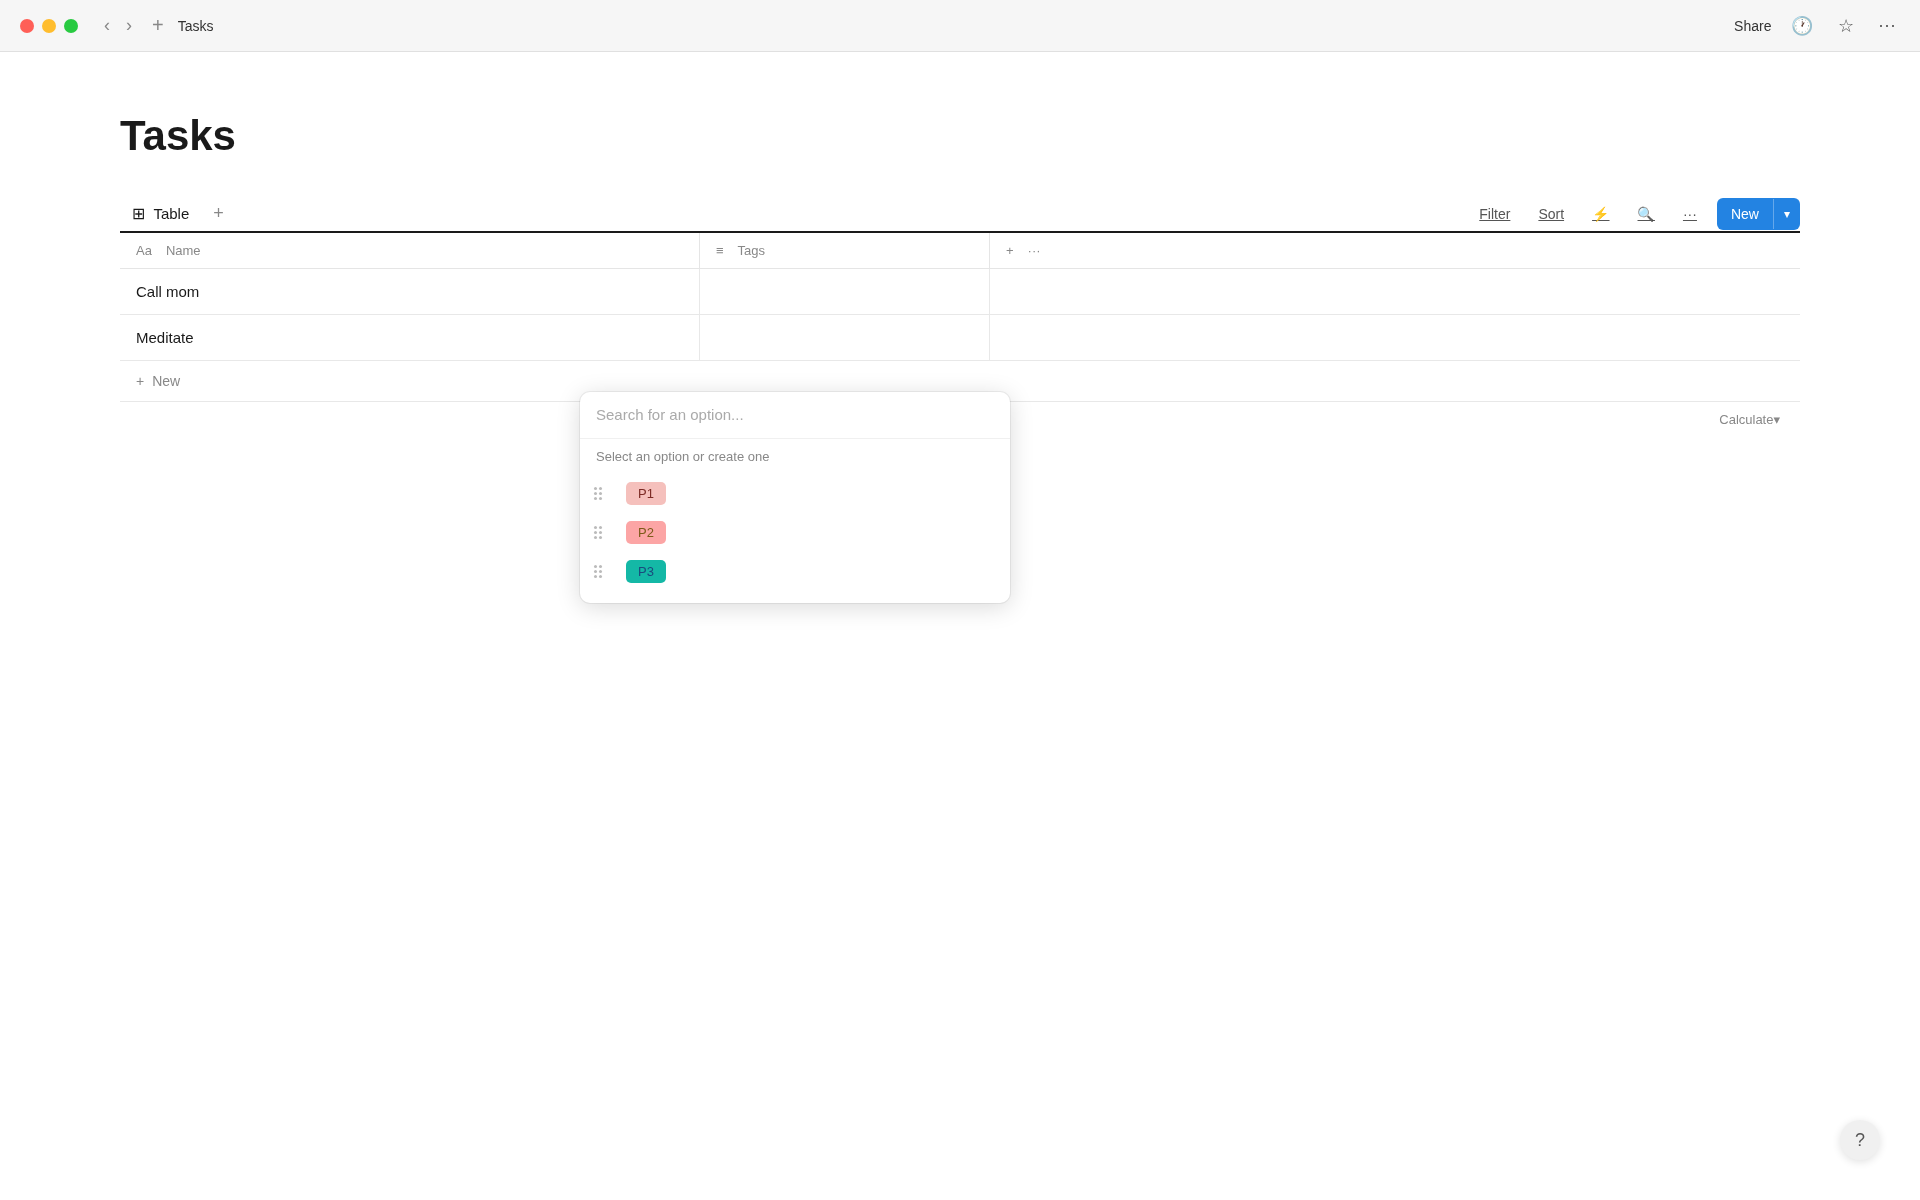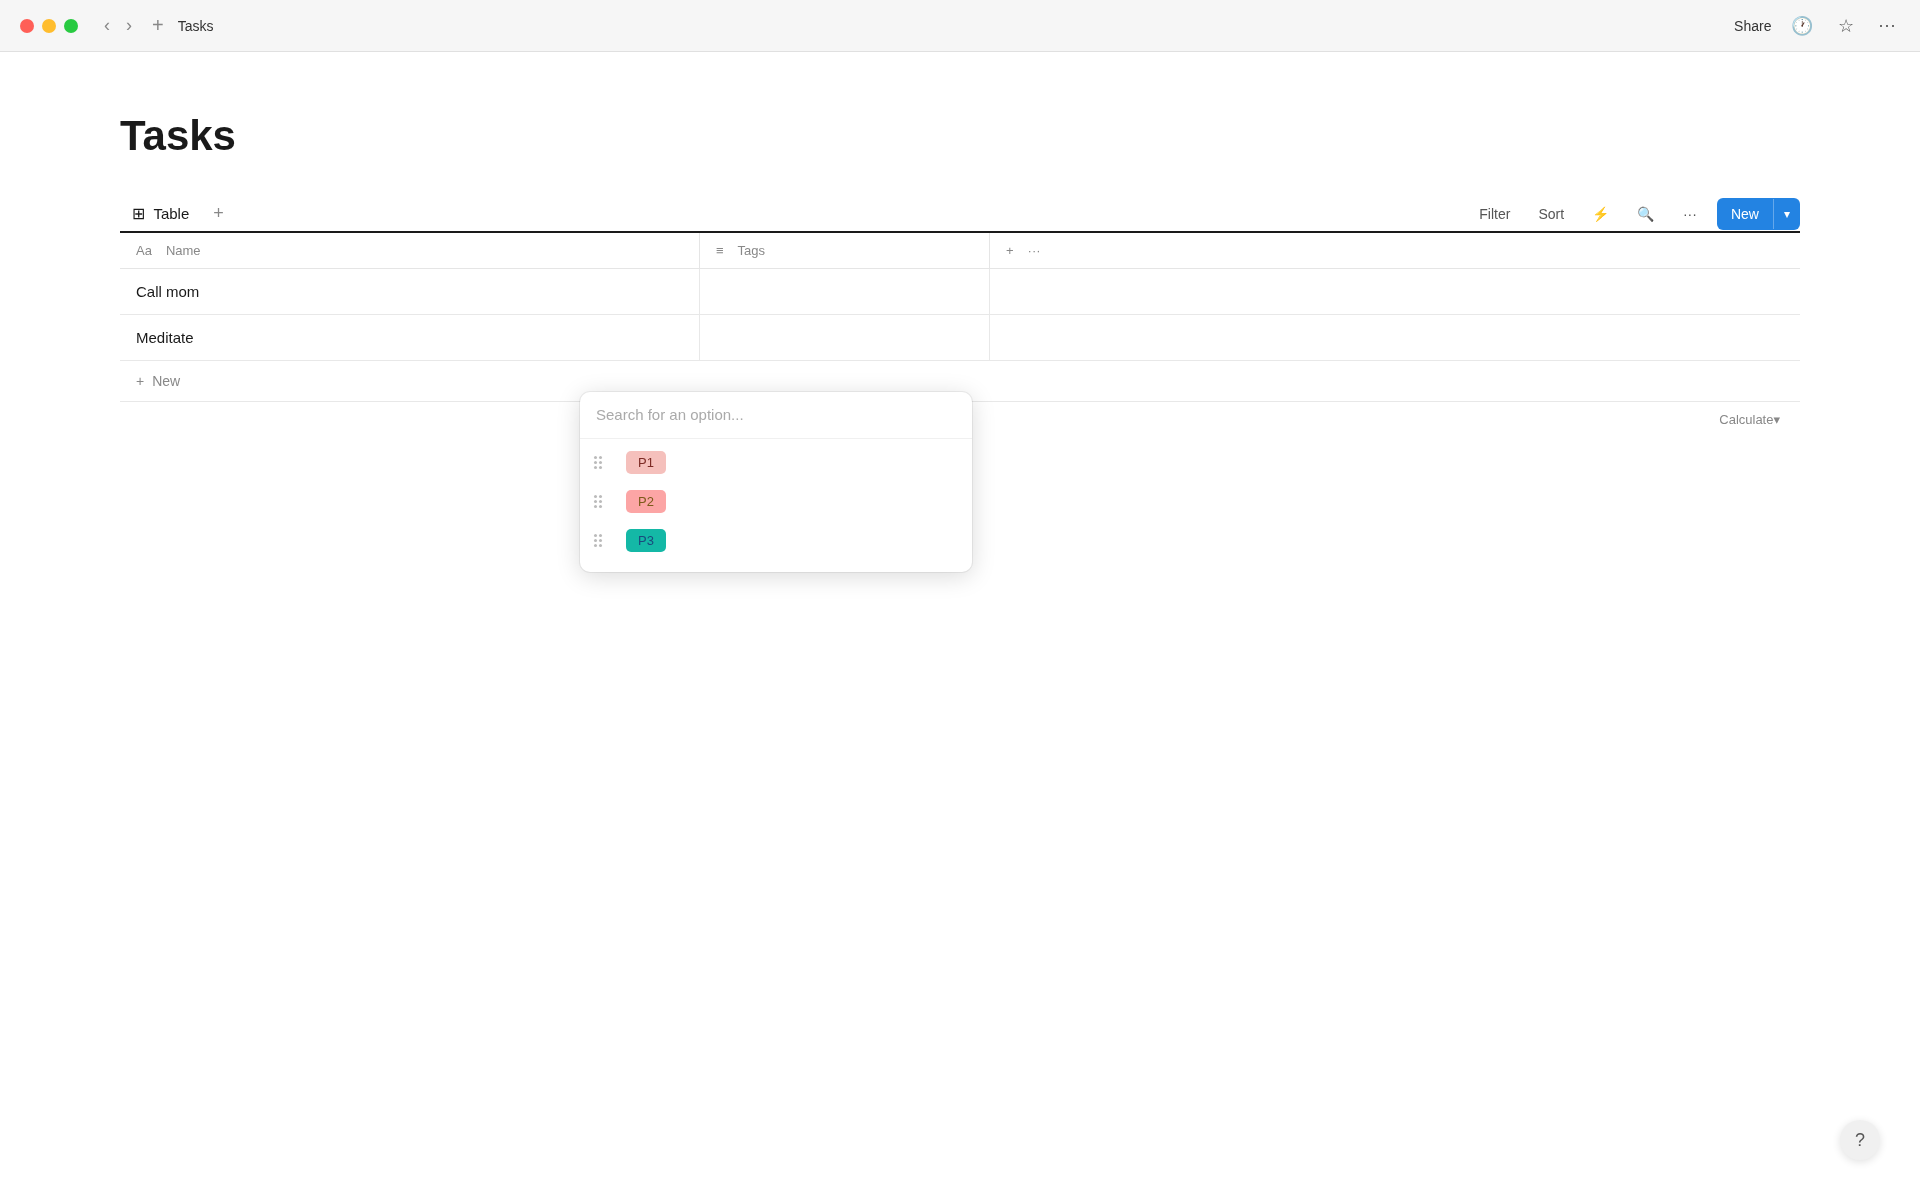--- a/index.html
+++ b/index.html
@@ -157,20 +157,21 @@
     }
 
     .toolbar-btn {
       background: none;
       border: none;
       font-size: 14px;
       color: #555;
       cursor: pointer;
       padding: 6px 8px;
       border-radius: 4px;
+      text-decoration: underline;
     }
 
     .new-btn {
       display: flex;
       align-items: center;
       background: #2383e2;
       color: white;
       border: none;
       border-radius: 6px;
       cursor: pointer;
@@ -259,21 +260,21 @@
       cursor: pointer;
       display: flex;
       align-items: center;
     }
 
     
     .dropdown-overlay {
       position: absolute;
       top: 392px;
       left: 580px;
-      width: 392px;
+      width: 430px;
       background: #ffffff;
       border-radius: 10px;
       box-shadow: 0 4px 24px rgba(0,0,0,0.15), 0 0 0 1px rgba(0,0,0,0.06);
       z-index: 100;
       overflow: hidden;
     }
 
     .dropdown-search {
       padding: 14px 16px;
       border-bottom: 1px solid #f0f0f0;
@@ -446,20 +447,21 @@
         <span>▾</span>
       </button>
     </div>
   </div>
 </div>
 
 <div class="dropdown-overlay">
   <div class="dropdown-search">
     <input type="text" placeholder="Search for an option..." style="">
   </div>
+  <div class="dropdown-hint">Select an option or create one</div>
   <div class="dropdown-options">
 
     <div class="dropdown-option">
       <div class="drag-handle">
         <div class="drag-dot-row">
           <div class="drag-dot"></div>
             <div class="drag-dot"></div>
         </div>
         <div class="drag-dot-row">
           <div class="drag-dot"></div>

